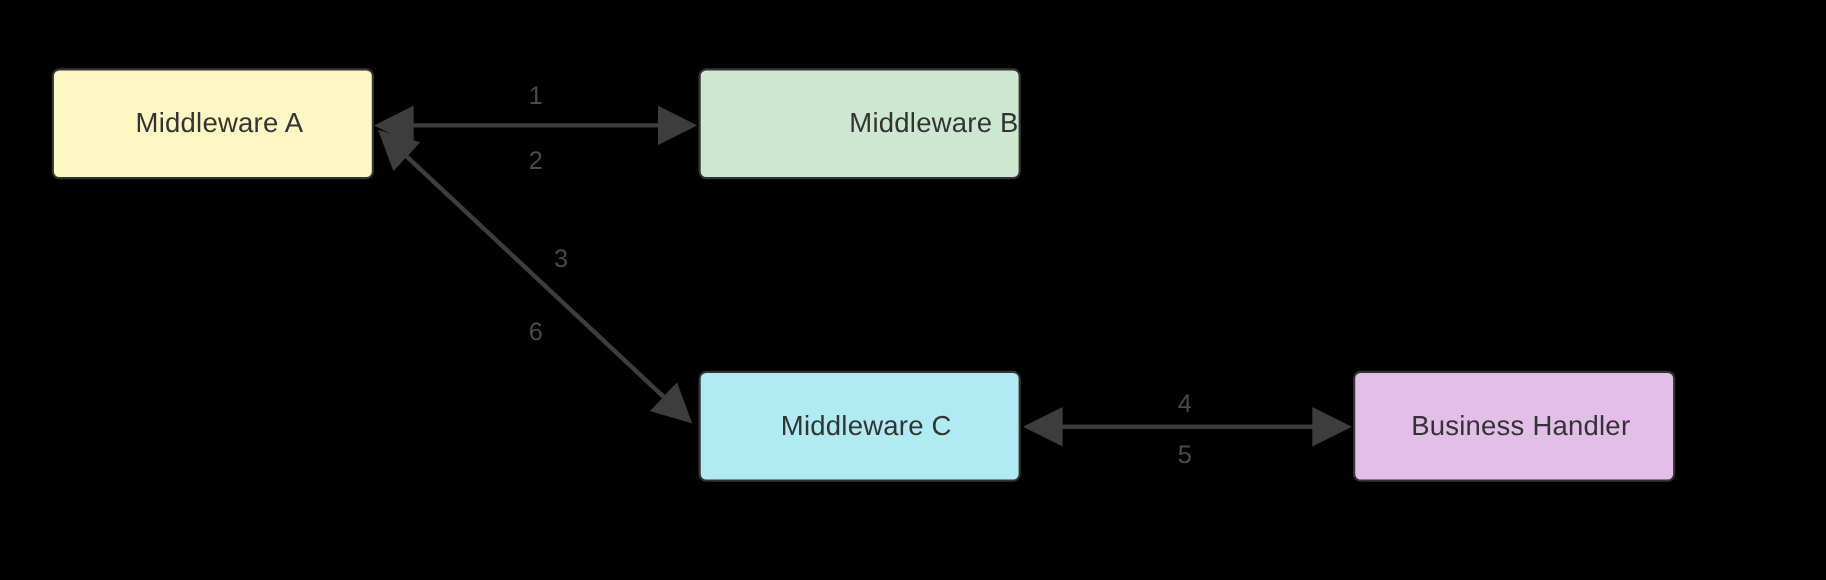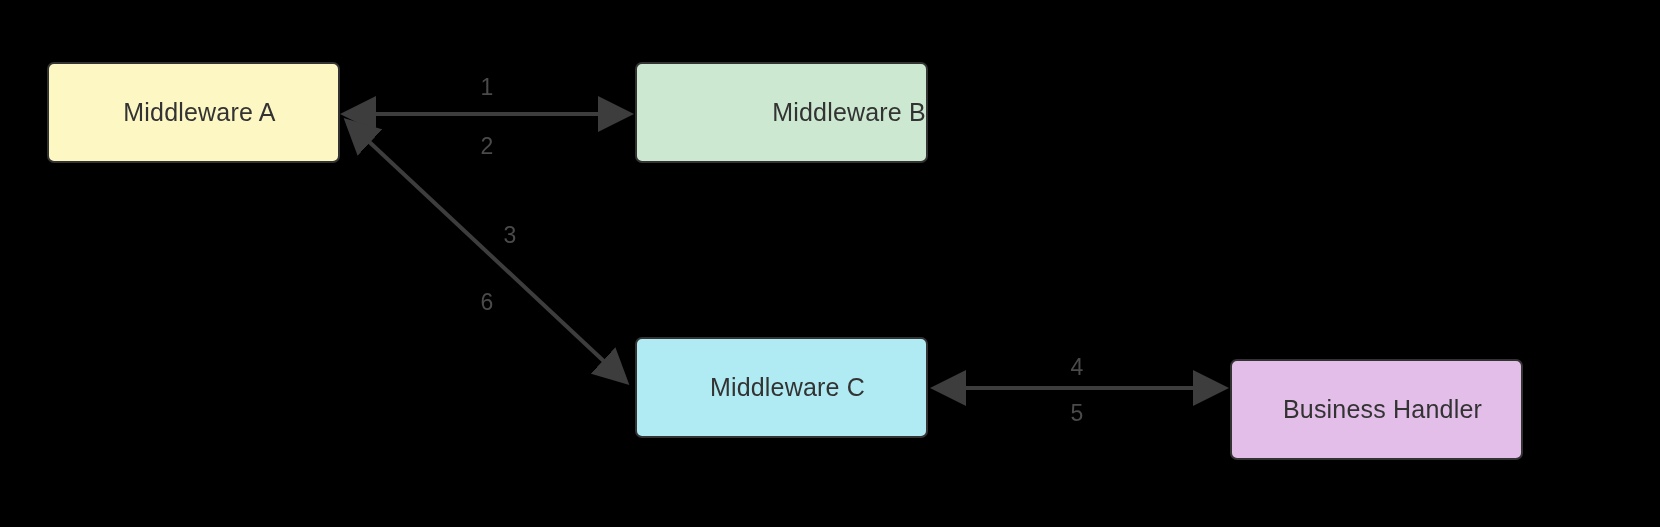--- a/index.html
+++ b/index.html
@@ -92,21 +92,21 @@
   </div>
 
   <div class="node" id="node-mw-b" style="background:#CCE8D1;">
     <span class="node-label">Middleware B</span>
   </div>
 
   <div class="node" id="node-mw-c" style="background:#B0EBF3;">
     <span class="node-label">Middleware C</span>
   </div>
 
-  <div class="node" id="node-biz" style="background:#E2BEE9;margin-top:22px;">
+  <div class="node" id="node-biz" style="background:#E2BEE9;">
     <span class="node-label">Business Handler</span>
   </div>
 
   <div class="edge-label" id="edge-label-1">1</div>
 
   <div class="edge-label" id="edge-label-2">2</div>
 
   <div class="edge-label" id="edge-label-3">3</div>
 
   <div class="edge-label" id="edge-label-6">6</div>

